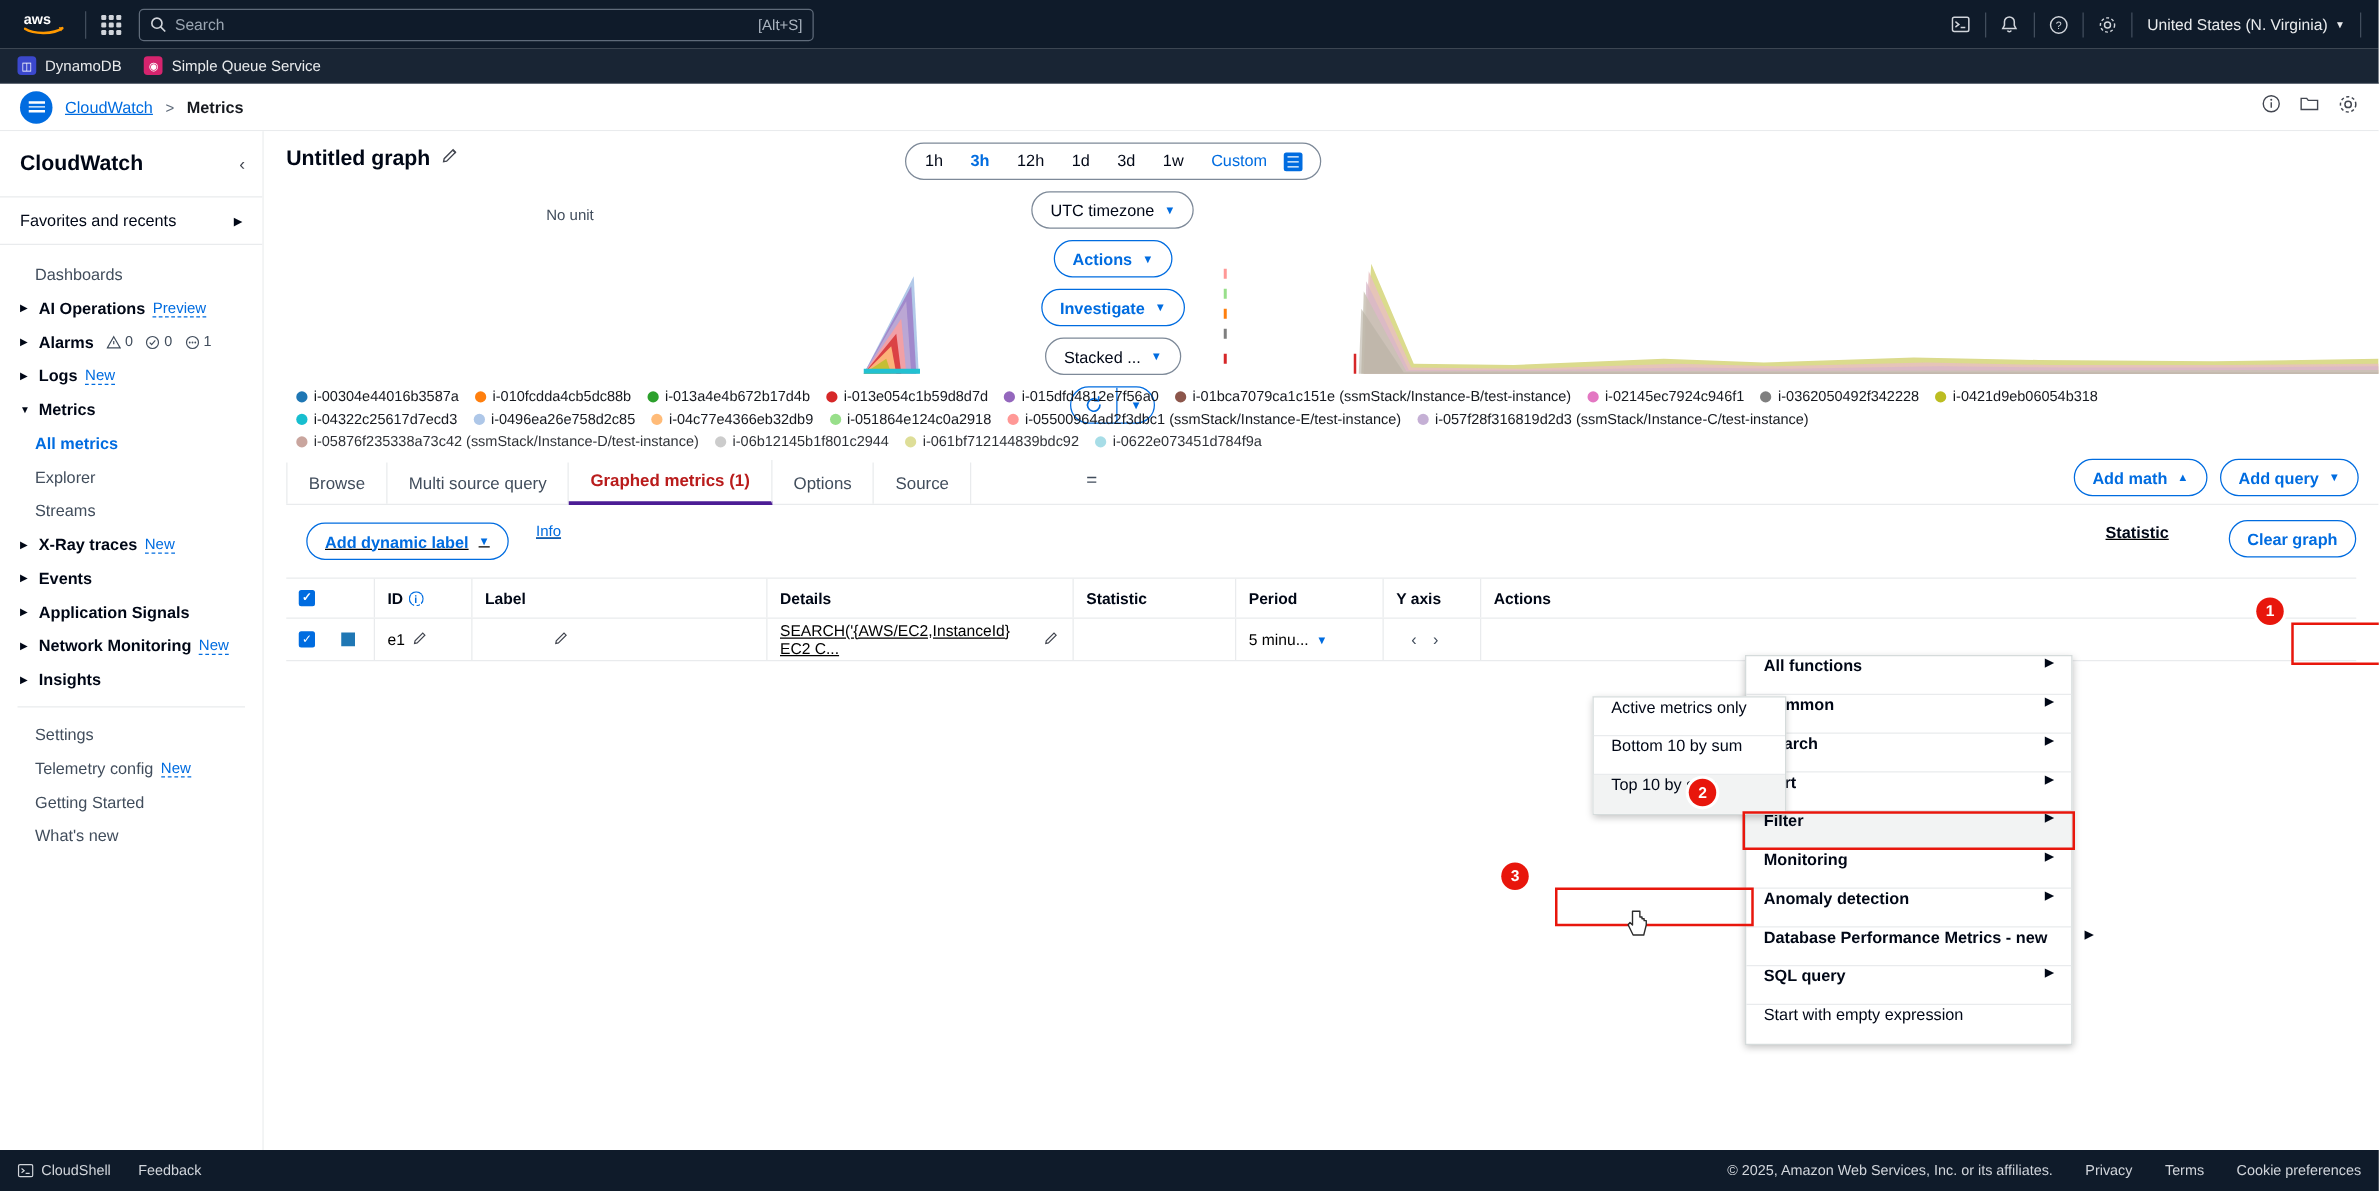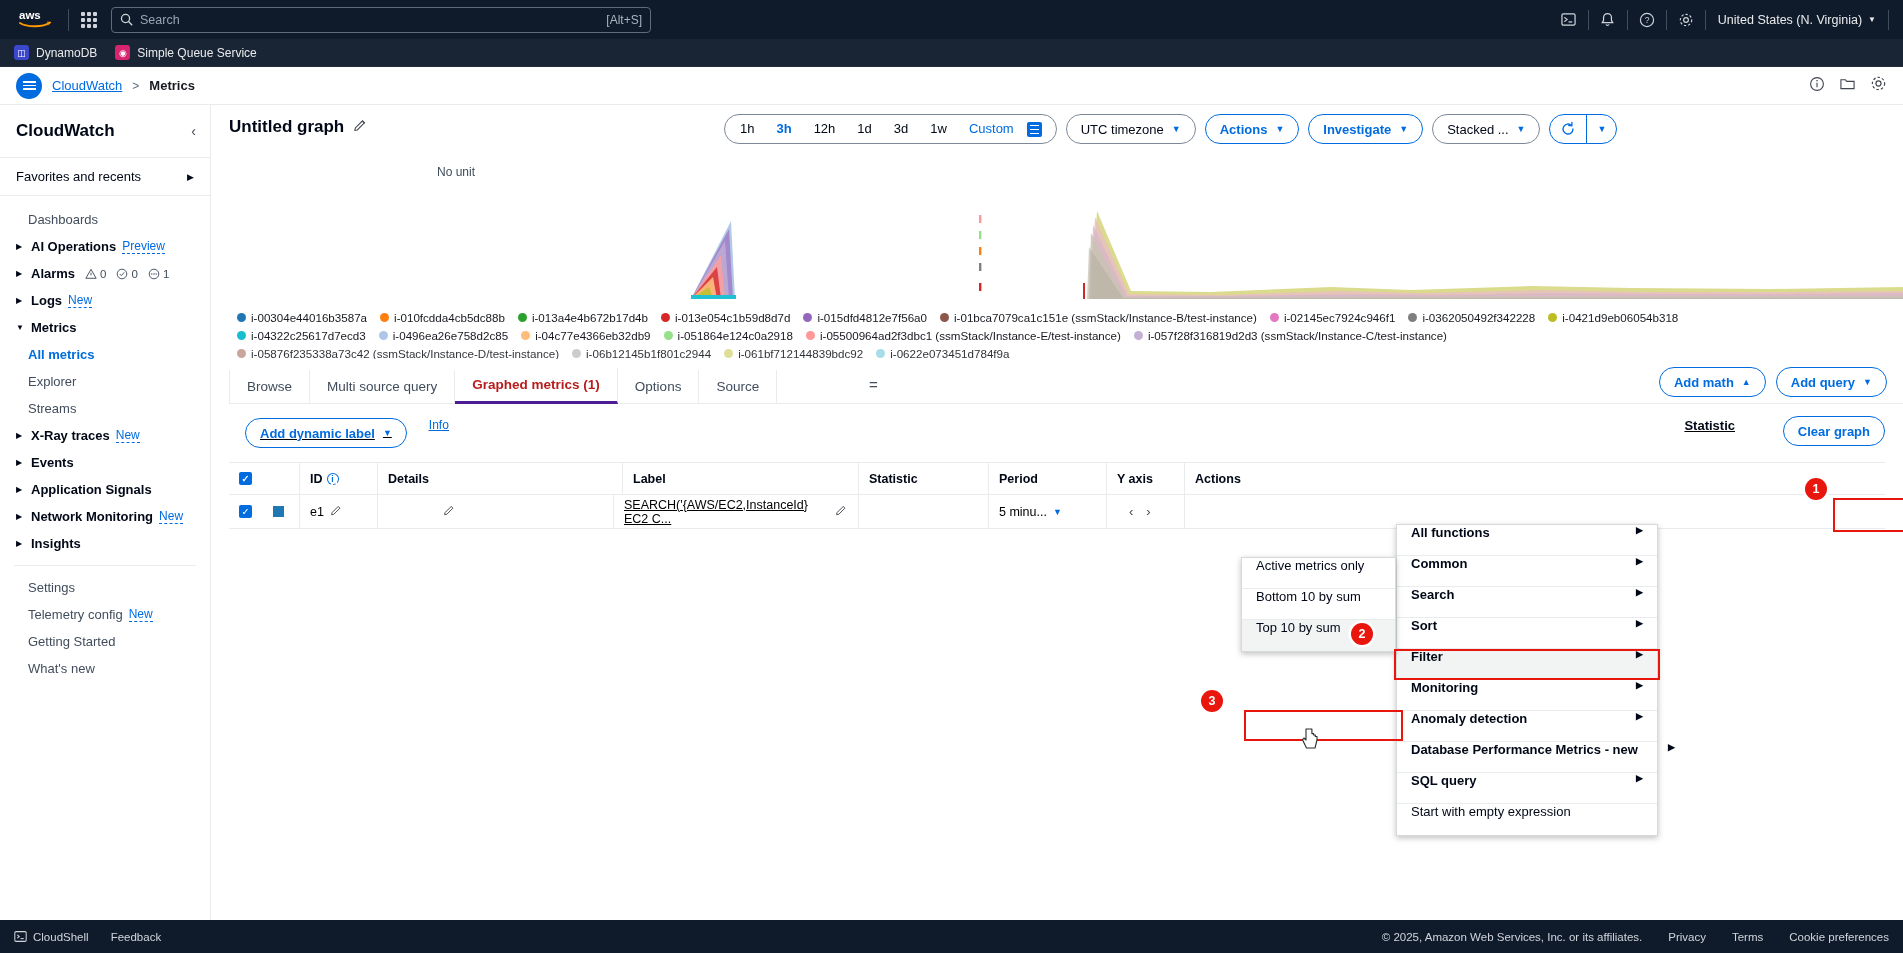--- a/index.html
+++ b/index.html
@@ -86,21 +86,21 @@
   .sb-row .txt.muted { color:#414d5c; }
   .alarm-ico { display:inline-flex; align-items:center; gap:3px; color:#414d5c; font-size:11.5px; margin-left:4px; }
   .sb-div { height:1px; background:#e9ebed; margin:8px 14px; }
 
   
   .main { flex:1; background:#fff; position:relative; overflow:hidden; }
   .main-head { display:flex; align-items:center; padding:12px 18px 8px 18px; position:relative; }
   .gtitle { font-size:17px; font-weight:700; color:#000716; }
   .pencil { margin-left:9px; cursor:pointer; color:#424650; }
 
-  .tb { position:absolute; left:513px; top:9px; display:flex; align-items:center; gap:9px; }
+  .tb { position:absolute; left:513px; top:9px; display:flex; align-items:center; gap:9px;flex-direction:column; }
   .seg {
     height:30px; border:1px solid #7d8998; border-radius:16px;
     display:flex; align-items:center; padding:0 4px; background:#fff;
   }
   .seg .tr { padding:0 11px; font-size:13px; color:#000716; cursor:pointer; line-height:28px;}
   .seg .tr.sel { color:#006ce0; font-weight:700; }
   .seg .tr.link { color:#006ce0; }
   .cal-ico { width:15px; height:15px; background:#006ce0; border-radius:2px; margin:0 10px 0 2px; position:relative; cursor:pointer;}
   .cal-ico::after{ content:""; position:absolute; inset:3px; background:
     linear-gradient(#fff 0 0) 0 0/100% 1px no-repeat,
@@ -172,21 +172,21 @@
     display:flex; padding:0 14px; height:31px;
     font-size:13px; color:#000716; cursor:pointer; border-bottom:1px solid #e9ebed;
     white-space:nowrap;
   }
   .menu-item:last-child { border-bottom:none; }
   .menu-item .ar { margin-left:auto; font-size:9px; color:#000716; padding-left:30px;}
   .menu-item.hl { background:#f2f3f3; font-weight:700; }
   .menu-item.bold { font-weight:700; }
 
   .main-menu { left:1185px; top:419px; width:262px; }
-  .sub-menu  { left:1030px; top:452px; width:155px; }
+  .sub-menu  { left:1063px; top:452px; width:155px; }
 
   
   .redbox { position:absolute; border:2.5px solid #e8160c; z-index:60; pointer-events:none; }
 
   
   .marker {
     position:absolute; width:22px; height:22px; border-radius:50%;
     background:#e8160c; color:#fff; font-size:12.5px; font-weight:700;
     display:flex; align-items:center; justify-content:center; z-index:70;
     box-shadow:0 0 0 2.5px #fff;
@@ -632,22 +632,22 @@
     <div class="tbl">
       <div class="tr-head">
         <div class="cell c-chk">
           <span class="cb"></span>
         </div>
         <div class="cell c-col"></div>
         <div class="cell c-id">
           <span>ID</span>
           <span class="info-i">i</span>
         </div>
+        <div class="cell c-lab">Label</div>
         <div class="cell c-det">Details</div>
-        <div class="cell c-lab">Label</div>
         <div class="cell c-sta">Statistic</div>
         <div class="cell c-per">Period</div>
         <div class="cell c-yax">Y axis</div>
         <div class="cell c-act">Actions</div>
       </div>
 
       <div class="tr-row">
         <div class="cell c-chk">
           <span class="cb"></span>
         </div>

